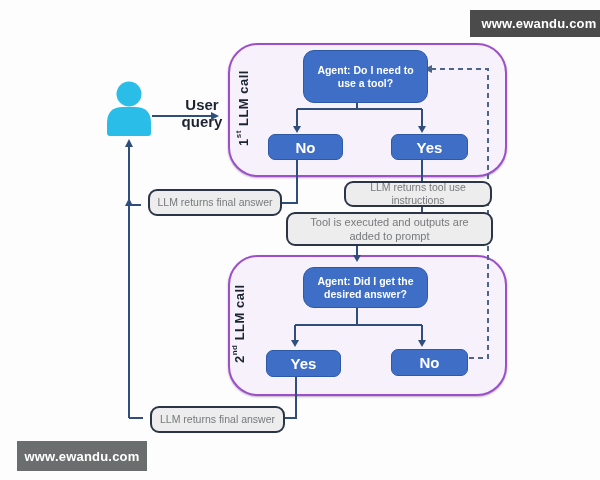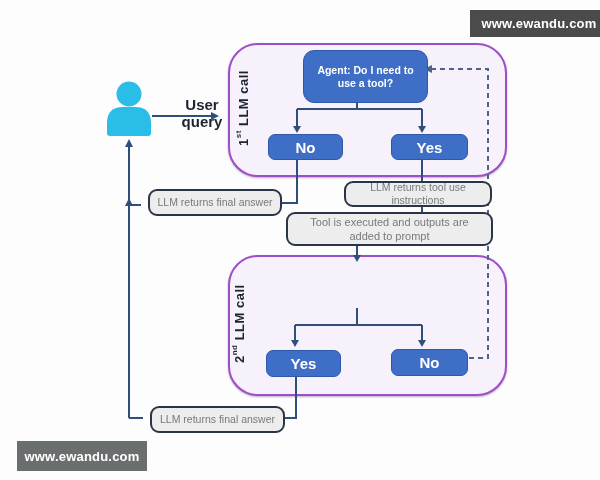--- a/index.html
+++ b/index.html
@@ -122,20 +122,21 @@
   </div>
   <div class="abs v-label" id="label-2">
     <span>2</span><sup>nd</sup><span> LLM call</span>
   </div>
 
   <div class="abs" id="user-query-label">User query</div>
 
   <div class="abs blue-box agent-box" id="agent-1">Agent: Do I need to use a tool?</div>
   <div class="abs blue-box decision-box" id="no-1">No</div>
   <div class="abs blue-box decision-box" id="yes-1">Yes</div>
+  <div class="abs blue-box agent-box" id="agent-2">Agent: Did I get the desired answer?</div>
   <div class="abs blue-box decision-box" id="yes-2">Yes</div>
   <div class="abs blue-box decision-box" id="no-2">No</div>
 
   <div class="abs gray-box" id="final-answer-1">LLM returns final answer</div>
   <div class="abs gray-box" id="tool-instructions">LLM returns tool use instructions</div>
   <div class="abs gray-box" id="tool-execution">Tool is executed and outputs are added to prompt</div>
   <div class="abs gray-box" id="final-answer-2">LLM returns final answer</div>
 
   <div class="abs badge" id="badge-top">www.ewandu.com</div>
   <div class="abs badge" id="badge-bottom">www.ewandu.com</div>

